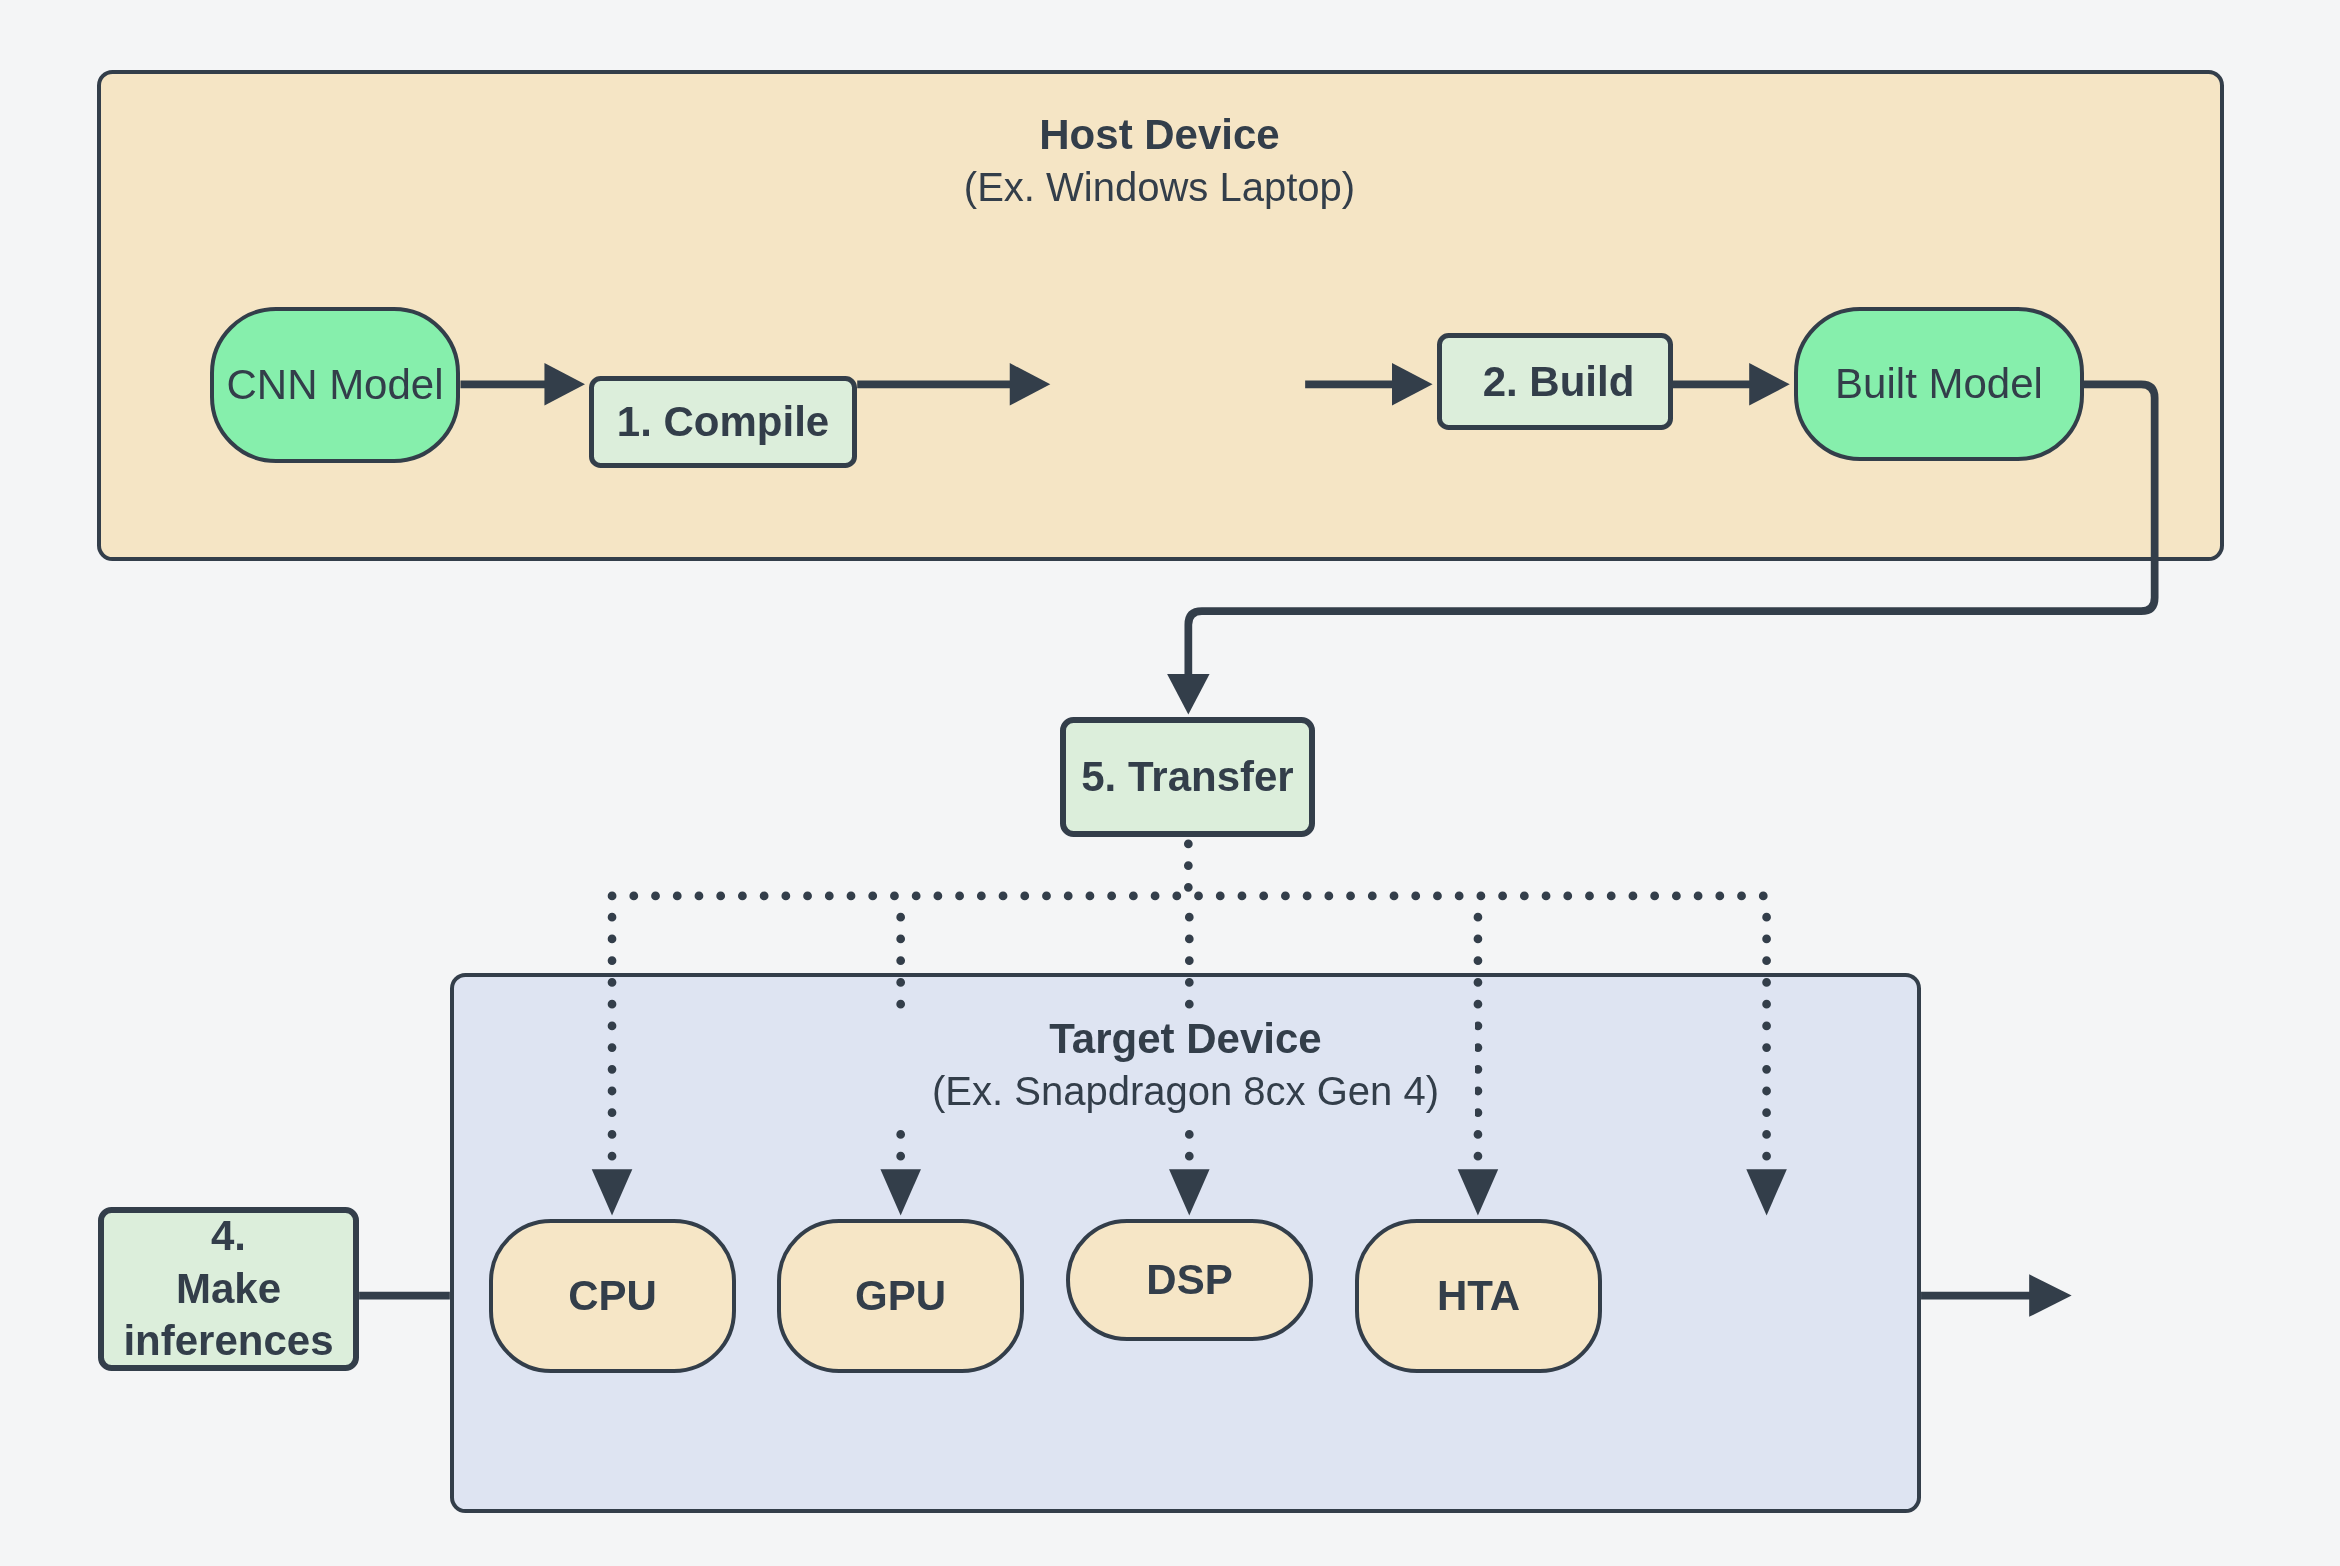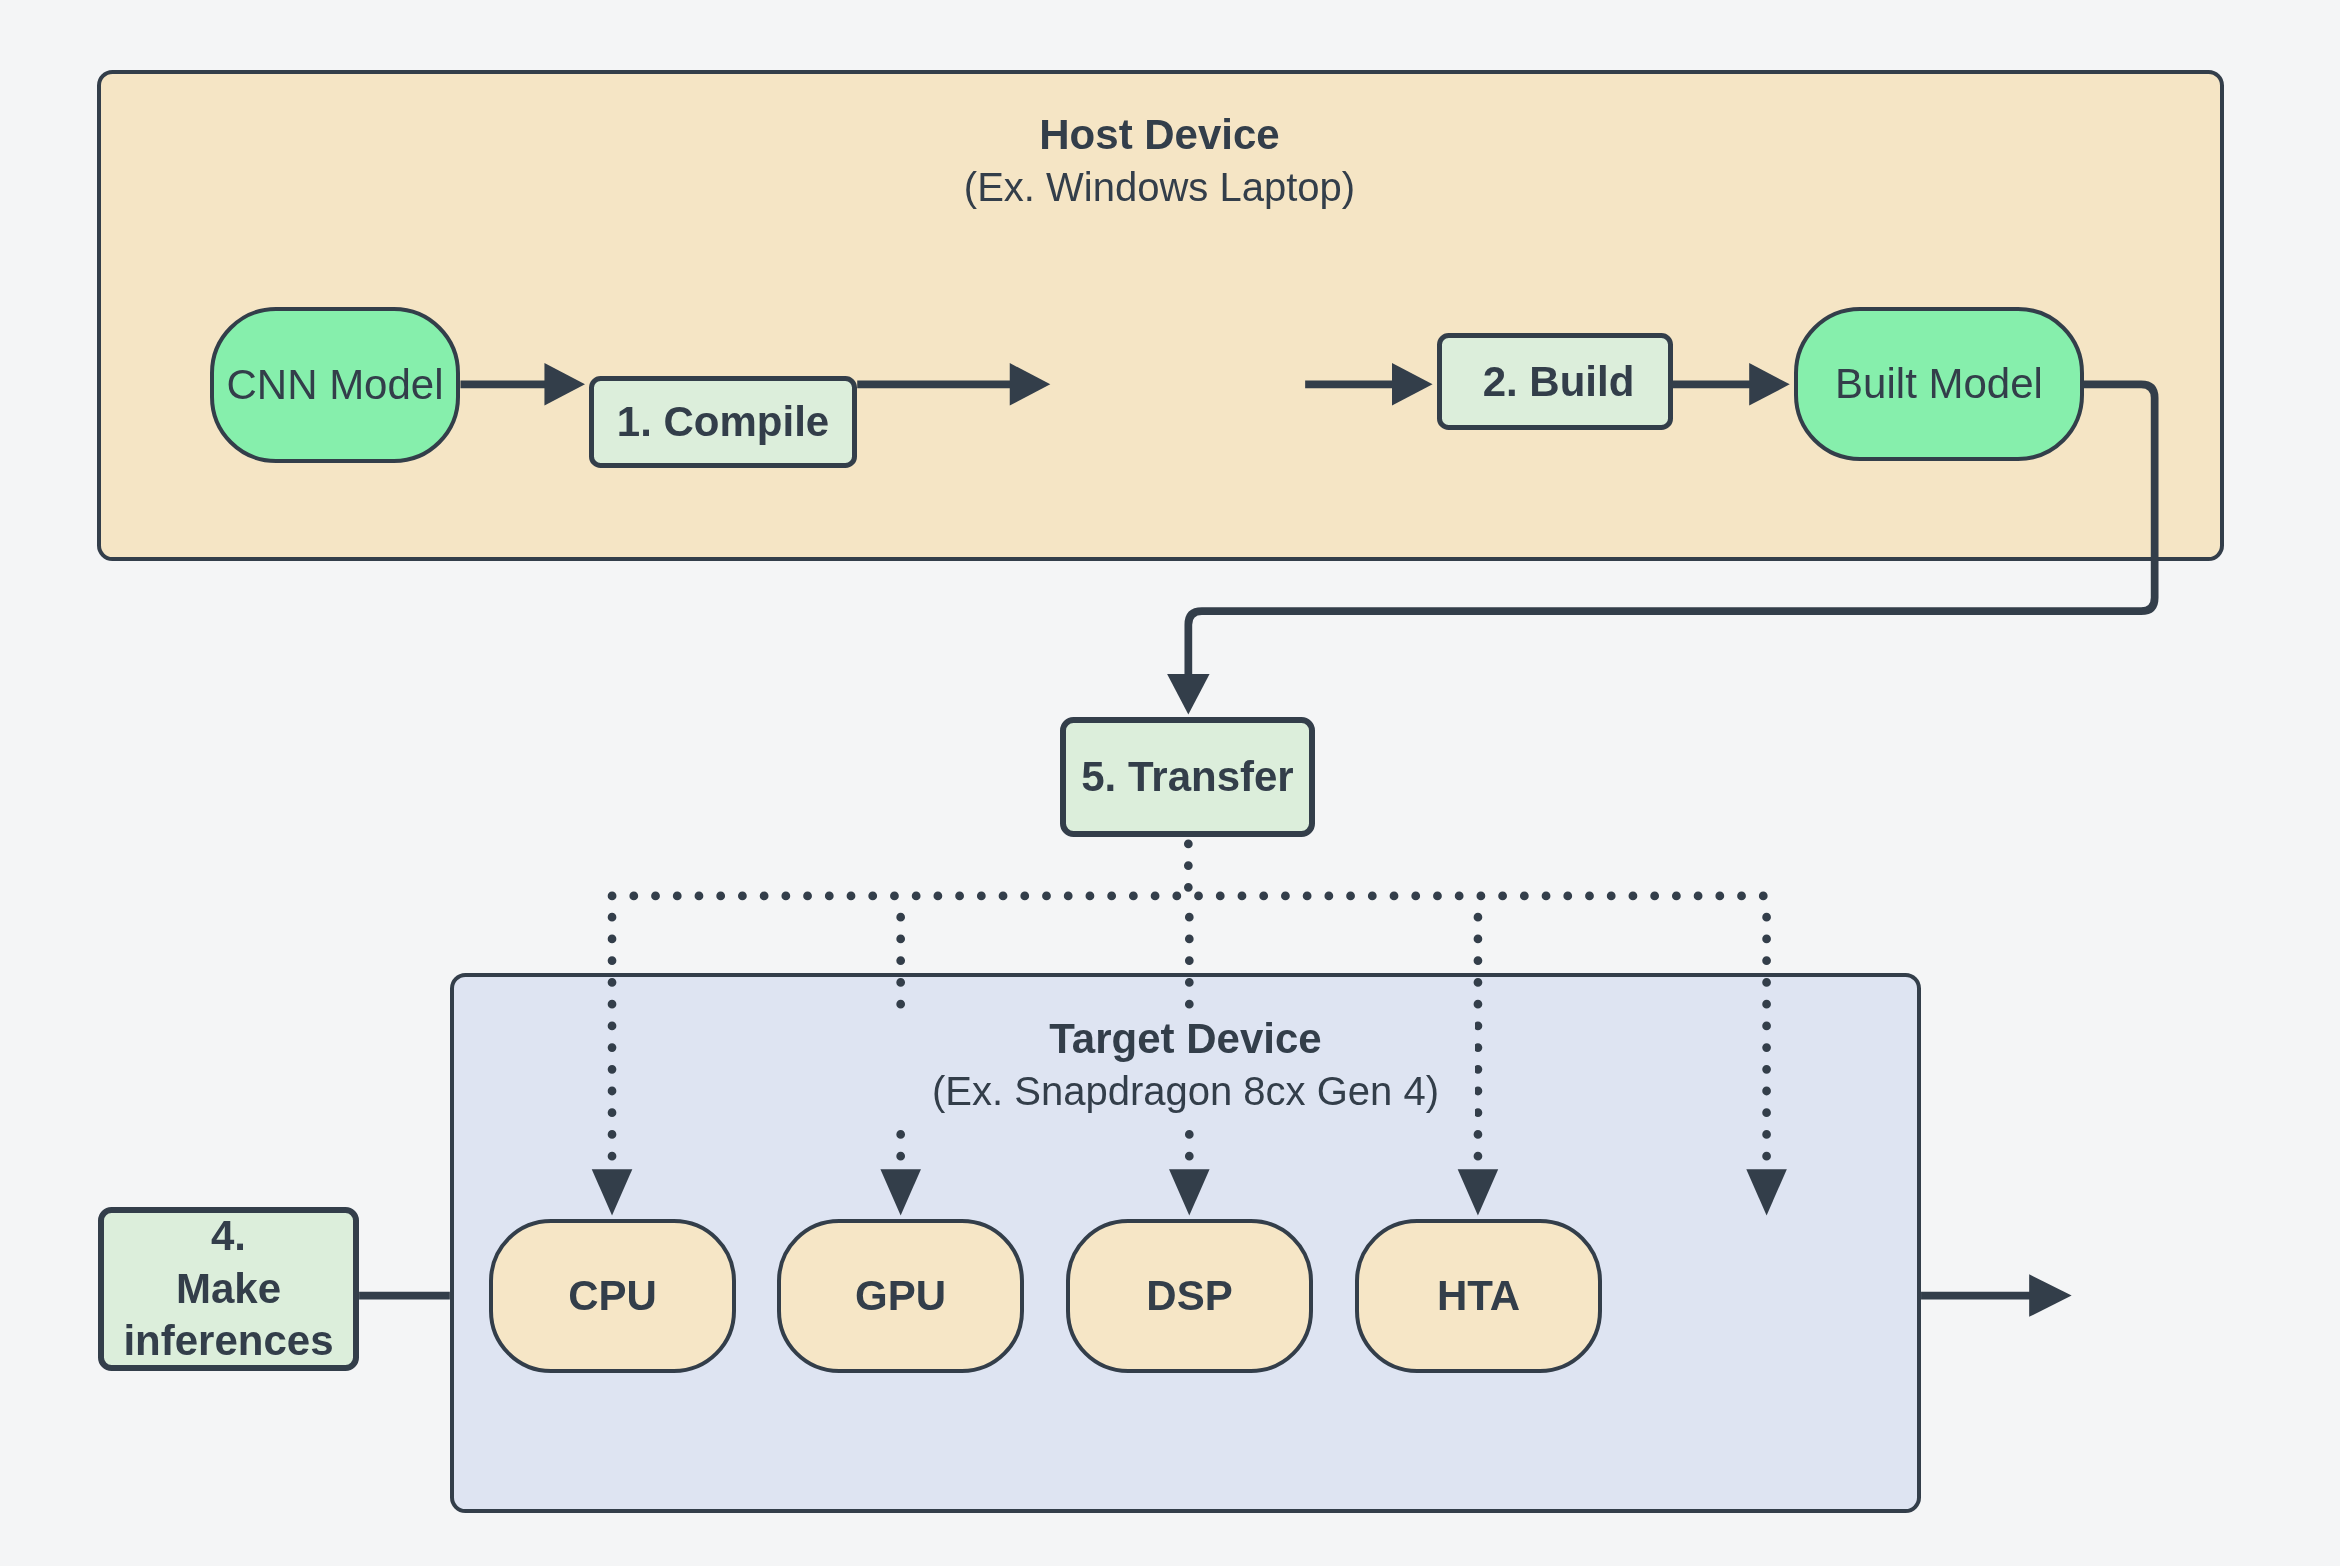--- a/index.html
+++ b/index.html
@@ -65,21 +65,21 @@
   .pre{white-space:pre-line;line-height:1.25;}
   .n-cnn{left:210px;top:307px;width:250px;height:156px;}
   .n-compile{left:589px;top:336px;width:268px;height:92px;margin-top:40px;}
   .n-qnn{left:1054px;top:307px;width:251px;height:156px;}
   .n-build{left:1437px;top:333px;width:236px;height:97px;padding-left:7px;}
   .n-built{left:1794px;top:307px;width:290px;height:154px;}
   .n-transfer{left:1060px;top:717px;width:255px;height:120px;}
   .n-step4{left:98px;top:1207px;width:261px;height:164px;}
   .n-cpu{left:489px;top:1219px;width:247px;height:154px;}
   .n-gpu{left:777px;top:1219px;width:247px;height:154px;}
-  .n-dsp{left:1066px;top:1219px;width:247px;height:154px;text-align:center;}
+  .n-dsp{left:1066px;top:1219px;width:247px;height:122px;text-align:center;}
   .n-hta{left:1355px;top:1219px;width:247px;height:154px;}
   .n-lpai{left:1643px;top:1219px;width:247px;height:154px;}
   .edge{stroke:#333E4A;stroke-width:8;fill:none;}
   .edge-dotted{
     stroke:#333E4A;stroke-width:9;fill:none;
     stroke-linecap:round;stroke-dasharray:0.1 22.4;
   }
   .head{fill:#333E4A;stroke:none;}
 </style>
 </head>

